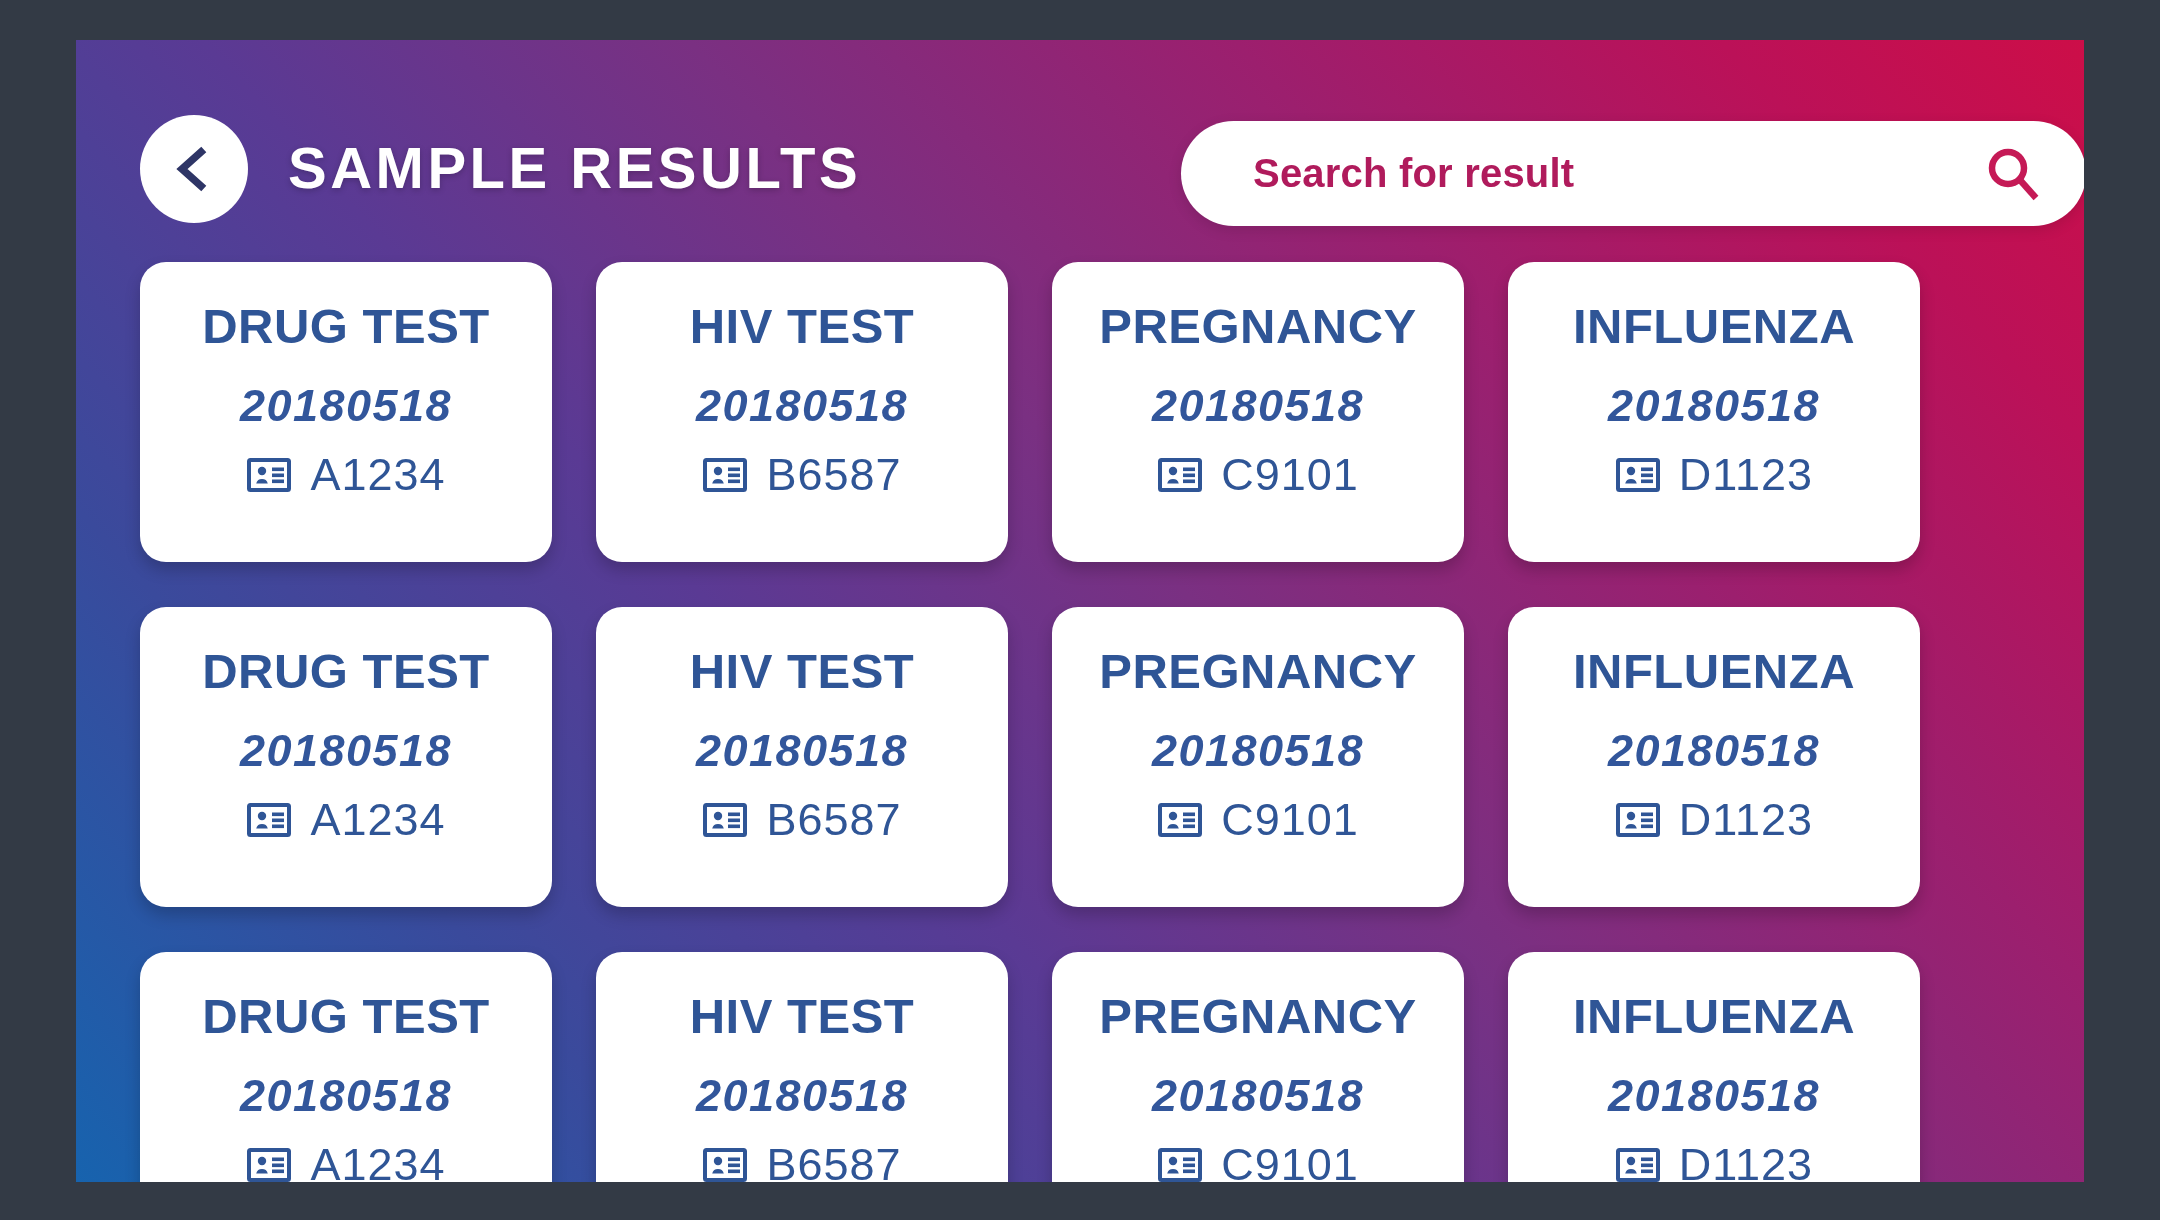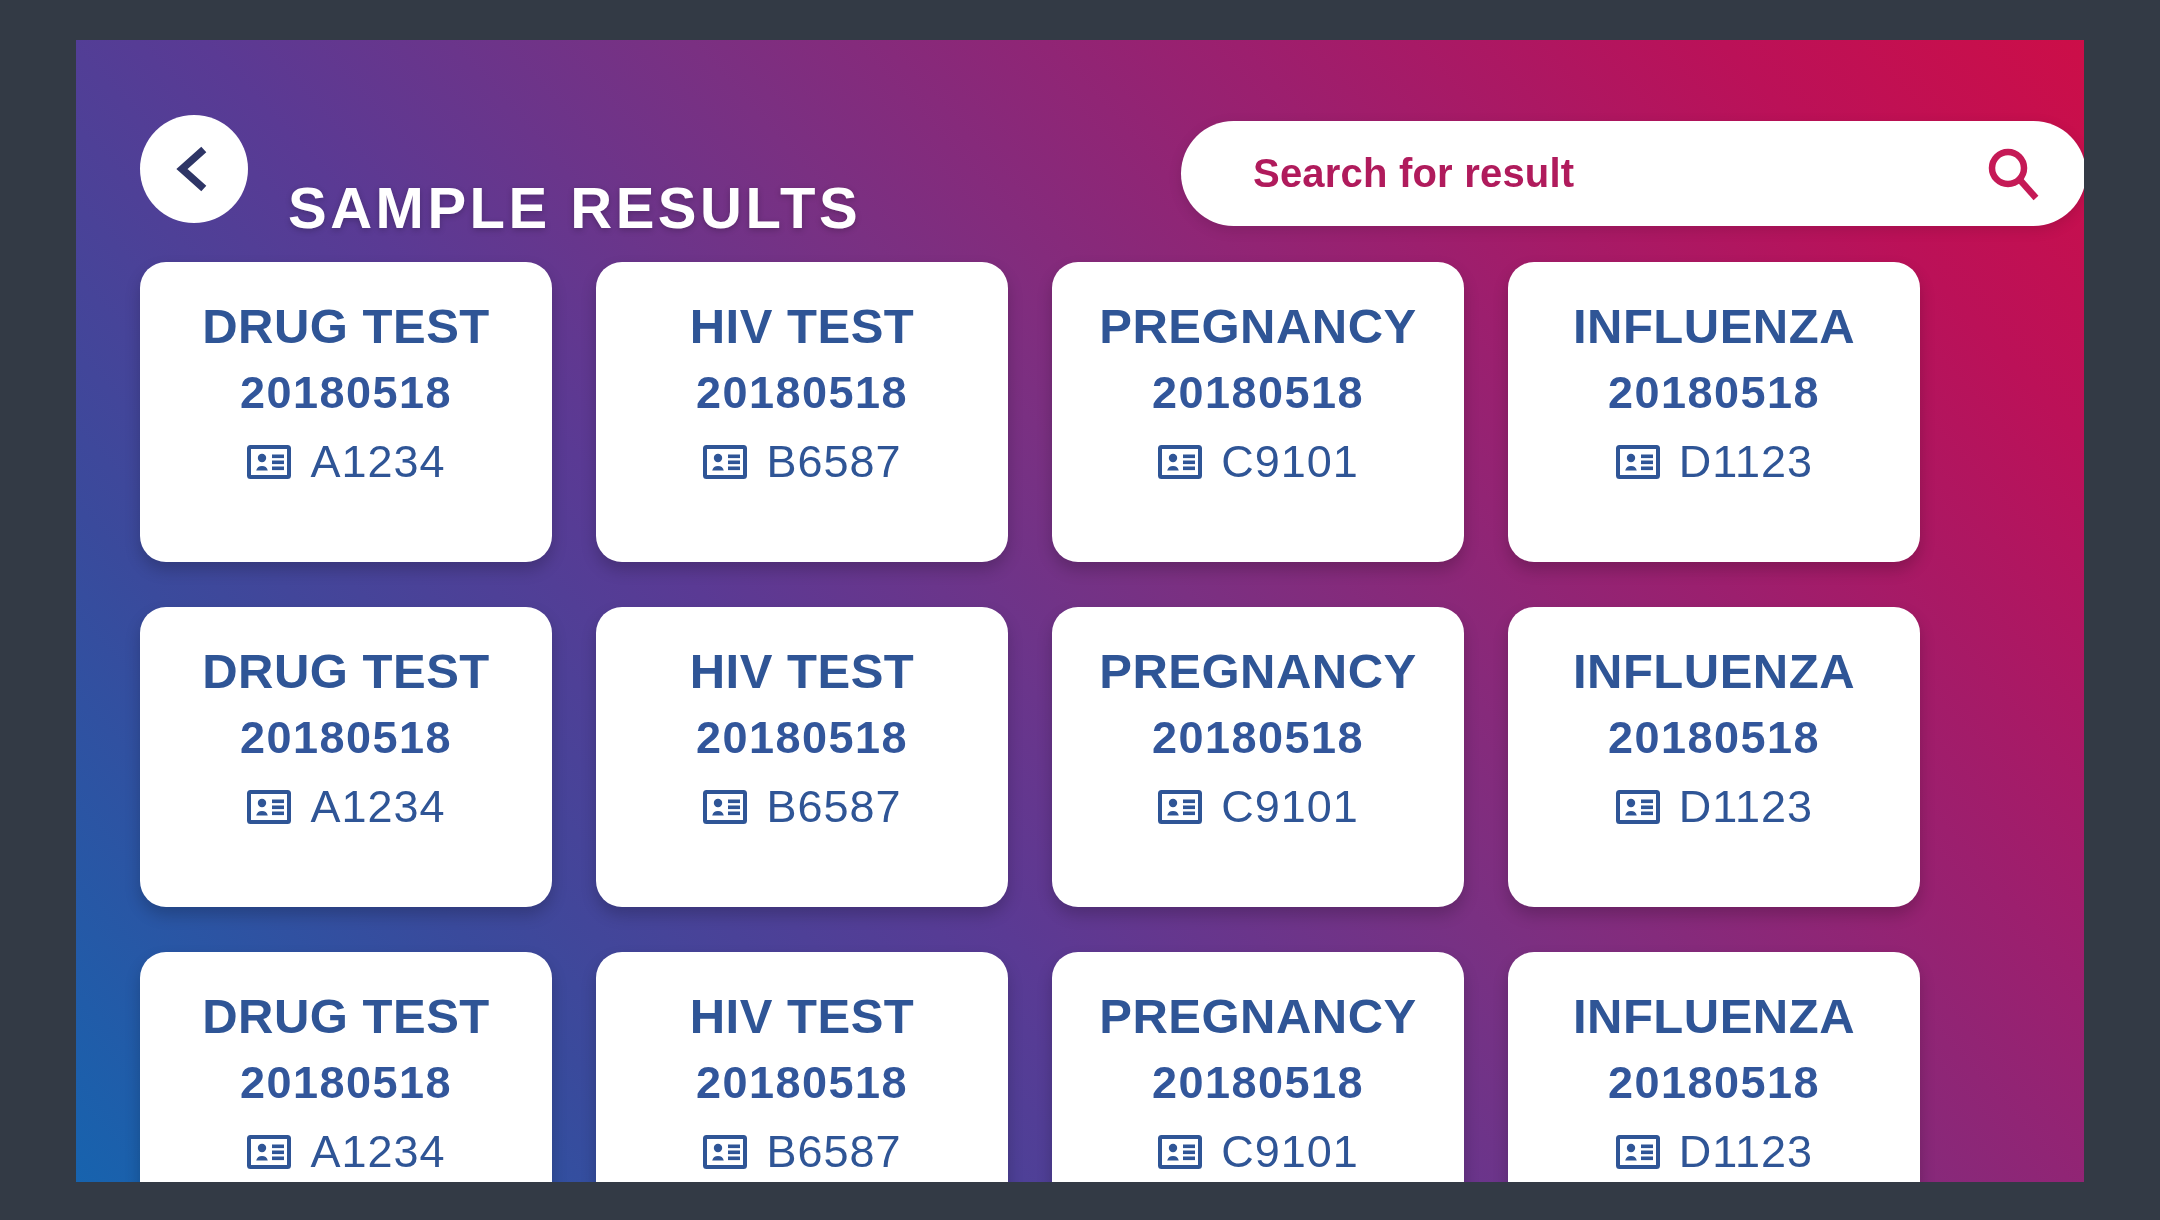--- a/index.html
+++ b/index.html
@@ -69,21 +69,20 @@
     position: absolute;
     left: 212px;
     top: 88px;
     color: #ffffff;
     font-size: 58px;
     font-weight: bold;
     letter-spacing: 3.5px;
     line-height: 80px;
     white-space: nowrap;
     text-shadow: 0 2px 6px rgba(0,0,0,0.22);
-    margin-top: 40px;
   }
 
   #search-bar {
     position: absolute;
     left: 1105px;
     top: 81px;
     width: 905px;
     height: 105px;
     background: #ffffff;
     border-radius: 54px;
@@ -146,21 +145,22 @@
     line-height: 60px;
     white-space: nowrap;
   }
 
   .card-date {
     font-size: 45px;
     font-weight: bold;
     color: #32569b;
     letter-spacing: 1.5px;
     line-height: 62px;
-    margin-top: 6px;
+    margin-top: 19px;
+    font-style: italic;
   }
 
   .card-idrow {
     display: flex;
     align-items: center;
     justify-content: flex-start;
     gap: 18px;
     margin-top: 12px;
   }
 

